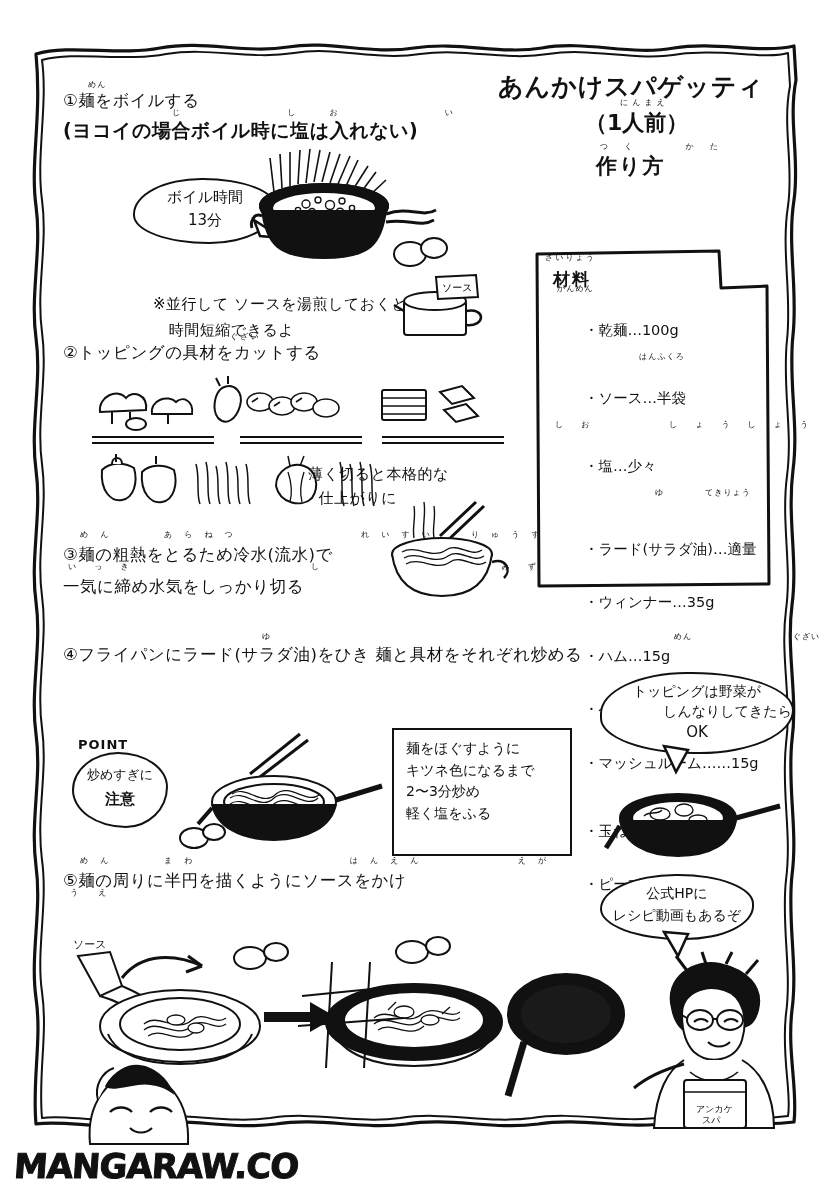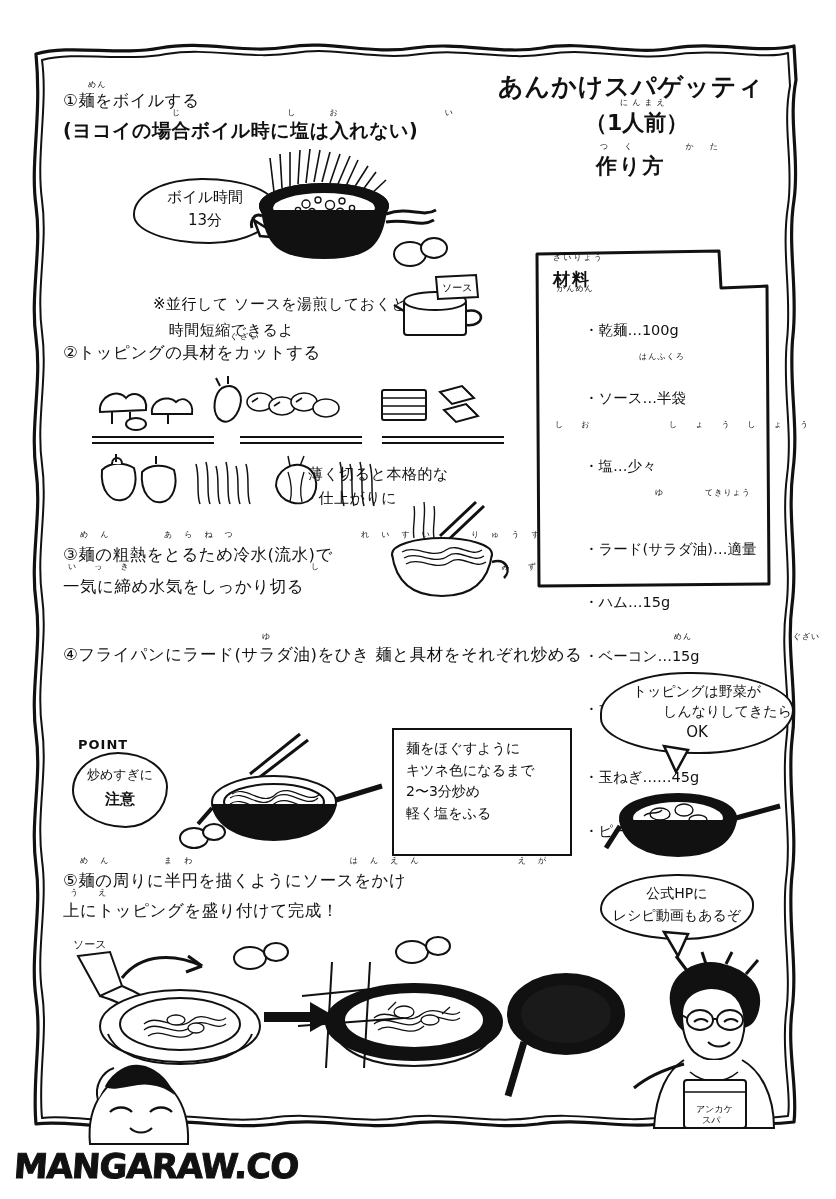--- a/index.html
+++ b/index.html
@@ -23,21 +23,21 @@
   .title-sub2{font-size:21px;font-weight:bold;letter-spacing:2px;}
 
   
   .step{font-size:16.5px;letter-spacing:.5px;}
   .note{font-size:15px;letter-spacing:.5px;}
 
   
   .ingredients{position:absolute;left:533px;top:248px;width:238px;height:340px;}
   .ingredients .box{position:absolute;inset:0;}
   .ing-title{position:absolute;left:20px;top:20px;font-size:17px;font-weight:bold;letter-spacing:2px;}
-  .ing-title-ruby{position:absolute;left:20px;top:4px;font-size:8px;letter-spacing:2px;}
+  .ing-title-ruby{position:absolute;left:12px;top:4px;font-size:8px;letter-spacing:2px;}
   .ing-list{position:absolute;left:14px;top:46px;width:216px;}
   .ing-row{font-size:14.5px;line-height:1.0;margin-bottom:10px;white-space:pre;position:relative;}
   .ing-row .r{position:absolute;font-size:8px;top:-9px;letter-spacing:1px;}
 
   
   .balloon{position:absolute;border:2.5px solid #111;background:#fff;border-radius:48% 52% 47% 53%/55% 45% 56% 44%;}
   .balloon .bt{position:absolute;left:0;right:0;text-align:center;font-size:15px;line-height:1.35;}
 
   .cloud{position:absolute;border:2.5px solid #111;background:#fff;}
   .cloud .ct{position:absolute;left:0;right:0;text-align:center;}
@@ -318,20 +318,23 @@
       <div class="ing-row jp">
         <span class="r jp" style="left:8px;letter-spacing:18px;">しお   しょうしょう</span>
         <span>・塩…少々</span>
       </div>
       <div class="ing-row jp">
         <span class="r jp" style="left:108px;">ゆ</span>
         <span class="r jp" style="left:158px;">てきりょう</span>
         <span>・ラード(サラダ油)…適量</span>
       </div>
       <div class="ing-row jp">
+        <span>・ウィンナー…35g</span>
+      </div>
+      <div class="ing-row jp">
         <span>・ハム…15g</span>
       </div>
       <div class="ing-row jp">
         <span>・ベーコン…15g</span>
       </div>
       <div class="ing-row jp">
         <span>・マッシュルーム……15g</span>
       </div>
       <div class="ing-row jp">
         <span class="r jp" style="left:8px;">たま</span>
@@ -406,21 +409,20 @@
   <div class="rectcallout" style="left:392px;top:728px;width:176px;height:124px;">
     <div class="rt jp">麺をほぐすように
 キツネ色になるまで
 2〜3分炒め
 軽く塩をふる</div>
   </div>
 
   <div class="t ruby jp" style="left:80px;top:856px;letter-spacing:12px;">めん   まわ          はんえん      えが</div>
   <div class="t step jp" style="left:63px;top:870px;">⑤麺の周りに半円を描くようにソースをかけ</div>
   <div class="t ruby jp" style="left:70px;top:888px;letter-spacing:20px;">うえ                                        かんせい</div>
-  <div class="t step jp" style="left:63px;top:900px;">上にトッピングを盛り付けて完成！</div>
 
   <div class="balloon" style="left:600px;top:874px;width:150px;height:62px;border-radius:50% 50% 46% 54%/54% 46% 52% 48%;">
     <div class="bt jp" style="top:8px;font-size:14px;">公式HPに</div>
     <div class="bt jp" style="top:30px;font-size:14px;">レシピ動画もあるぞ</div>
   </div>
   <div class="art" style="left:660px;top:930px;">
     <svg width="44" height="32">
         <path d="M4,2 L18,26 L28,4 Z" fill="#fff" stroke="#111" stroke-width="2.5"></path>
       </svg>
   </div>

